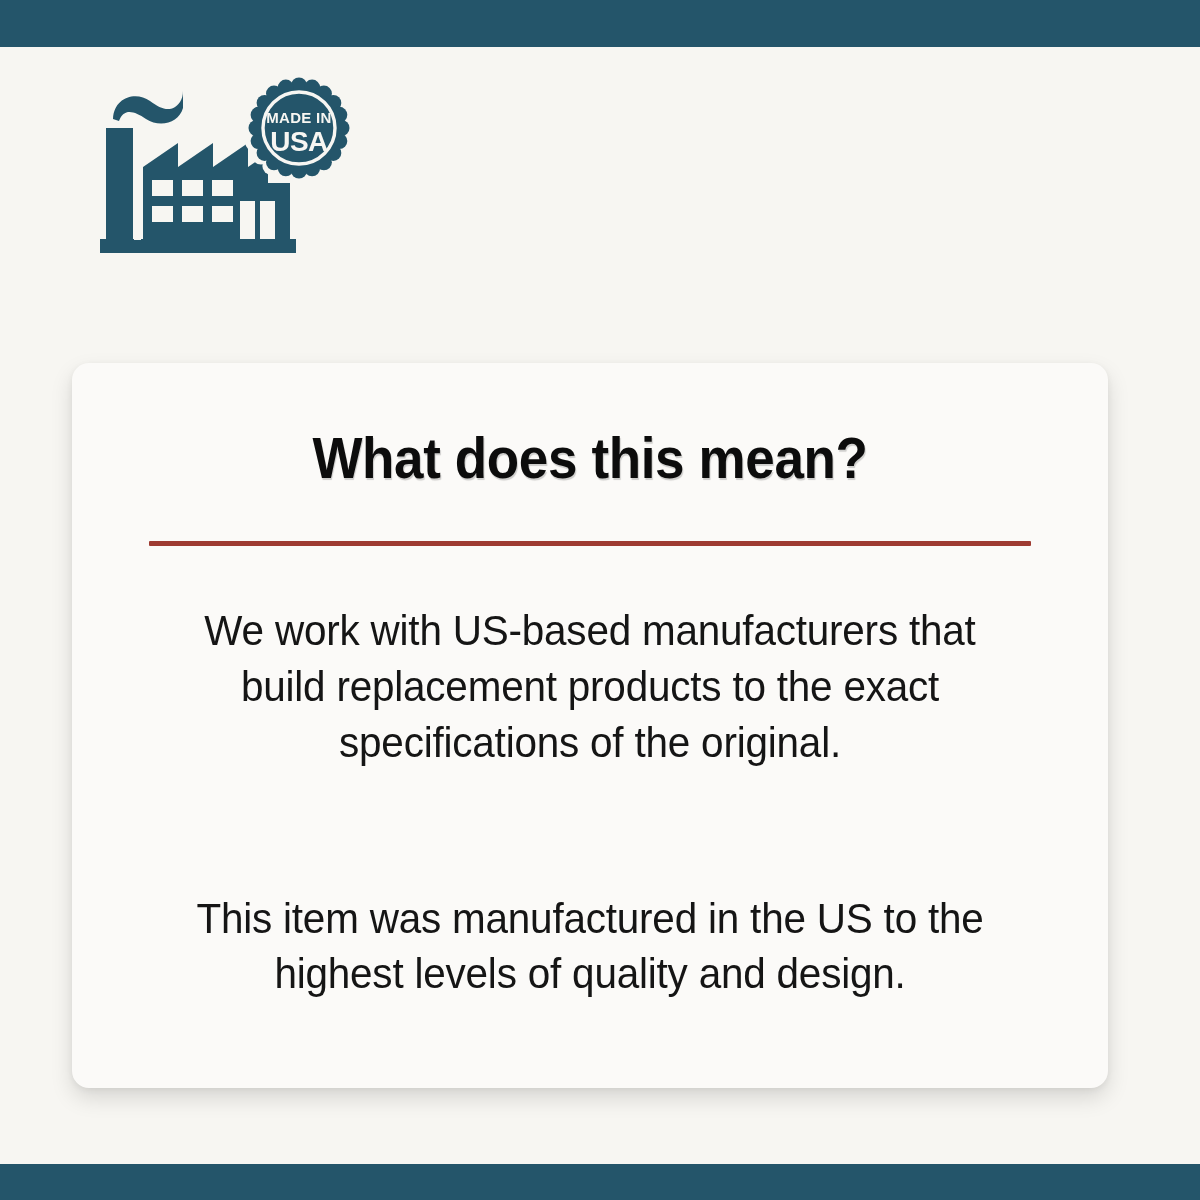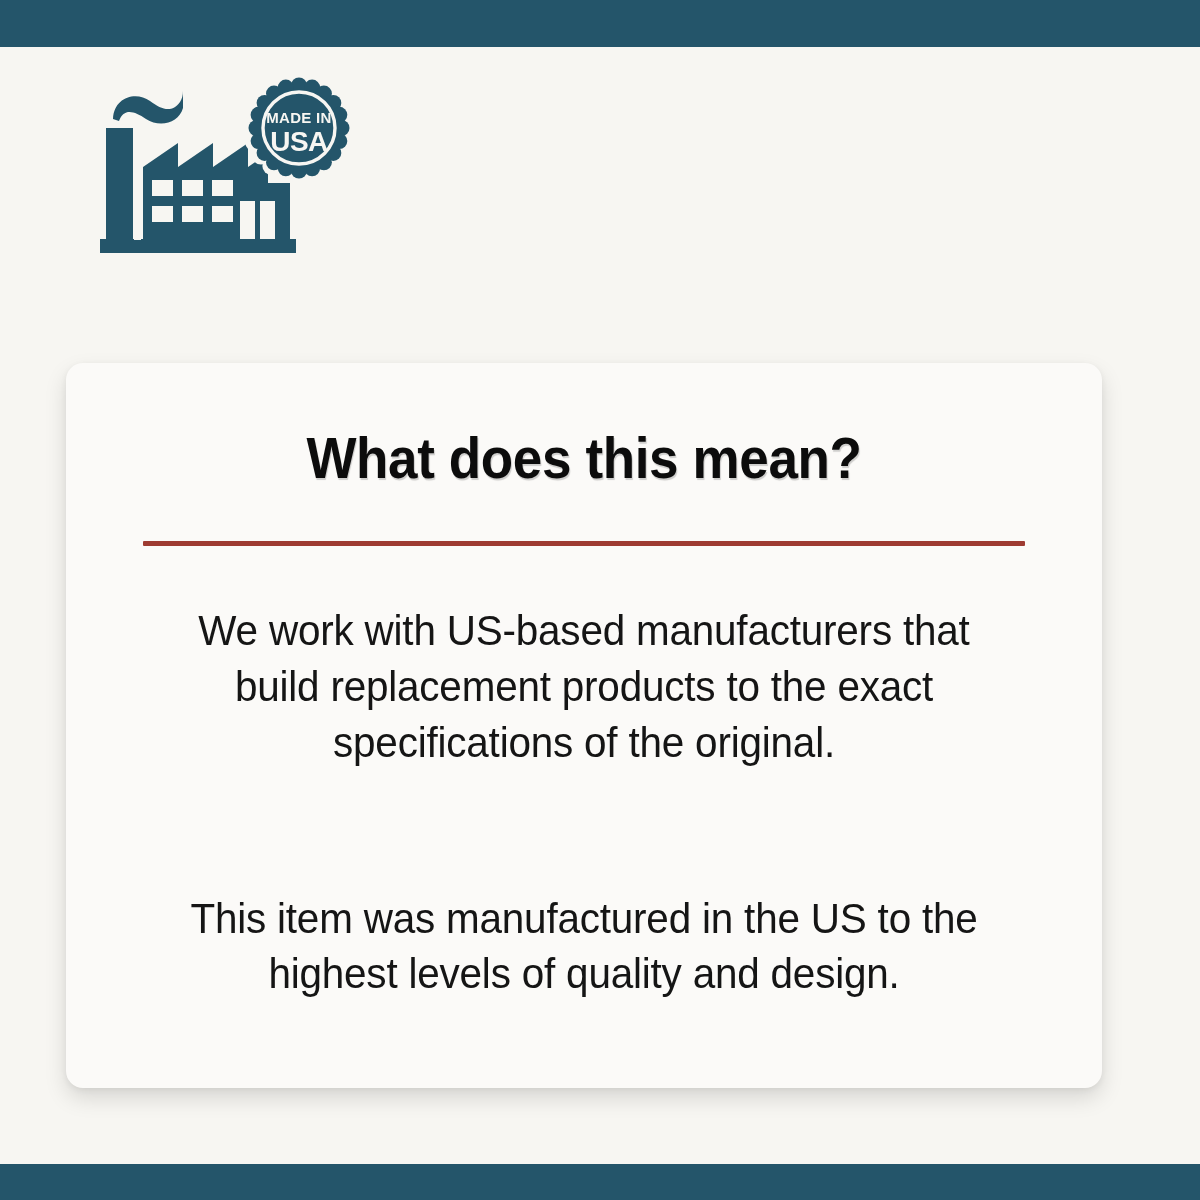--- a/index.html
+++ b/index.html
@@ -57,21 +57,21 @@
     letter-spacing:-0.5px;
     white-space:nowrap;
     transform:scaleX(0.96);
     transform-origin:left center;
     text-shadow:2px 3px 2px rgba(0,0,0,0.22);
   }
 
   
   #card {
     position:absolute;
-    left:66px; top:363px;
+    left:72px; top:363px;
     width:1036px; height:725px;
     background:#fbfaf8;
     border-radius:17px;
     box-shadow:0 10px 22px rgba(0,0,0,0.13),
                0 2px 6px rgba(0,0,0,0.06);
     padding:66px 76px 0 76px;
     text-align:center;
   }
 
   #card-heading {

